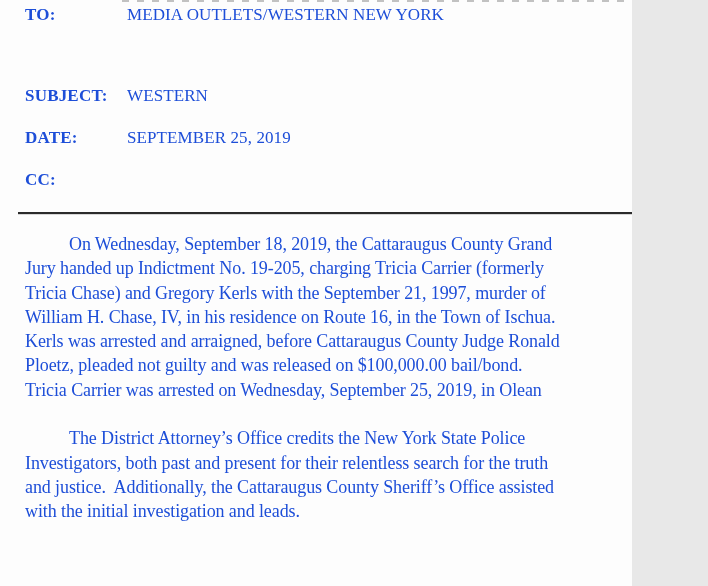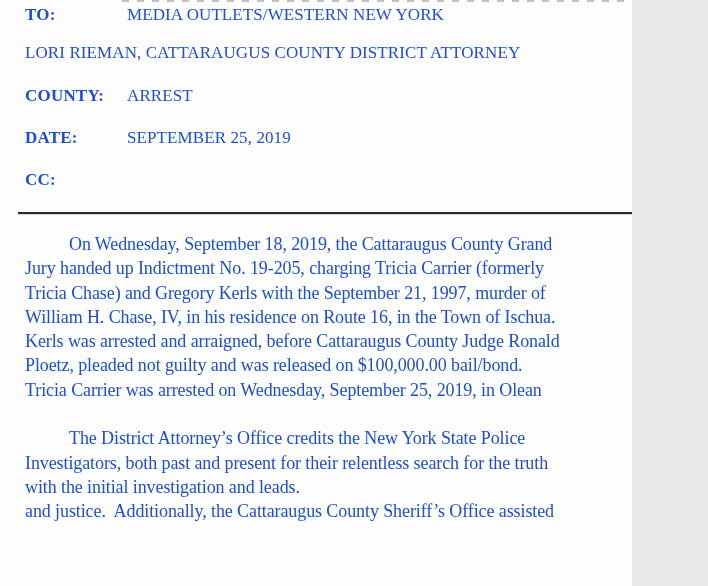--- a/index.html
+++ b/index.html
@@ -72,25 +72,24 @@
 <div class="page">
 
   <div class="scan-artifact"></div>
 
   <div class="memo-header">
     <div class="header-field row-to">
       <span class="field-label">TO:</span>
       <span class="field-value">MEDIA OUTLETS/WESTERN NEW YORK</span>
     </div>
     <div class="header-field row-from">
-      <span class="field-value">LORI RIEMAN, CATTARAUGUS COUNTY DISTRICT ATTORNEY</span>
     </div>
     <div class="header-field row-subject">
-      <span class="field-label">COUNTY:</span>
-      <span class="field-value">ARREST</span>
+      <span class="field-label">SUBJECT:</span>
+      <span class="field-value">WESTERN</span>
     </div>
     <div class="header-field row-date">
       <span class="field-label">DATE:</span>
       <span class="field-value">SEPTEMBER 25, 2019</span>
     </div>
     <div class="header-field row-cc">
       <span class="field-label">CC:</span>
       <span class="field-value"></span>
     </div>
   </div>
@@ -104,18 +103,18 @@
       <div class="body-line">Tricia Chase) and Gregory Kerls with the September 21, 1997, murder of</div>
       <div class="body-line">William H. Chase, IV, in his residence on Route 16, in the Town of Ischua.</div>
       <div class="body-line">Kerls was arrested and arraigned, before Cattaraugus County Judge Ronald</div>
       <div class="body-line">Ploetz, pleaded not guilty and was released on $100,000.00 bail/bond.</div>
       <div class="body-line">Tricia Carrier was arrested on Wednesday, September 25, 2019, in Olean</div>
     </div>
     <div class="para-gap"></div>
     <div>
       <div class="body-line first-line">The District Attorney’s Office credits the New York State Police</div>
       <div class="body-line">Investigators, both past and present for their relentless search for the truth</div>
+      <div class="body-line">and justice.  Additionally, the Cattaraugus County Sheriff’s Office assisted</div>
       <div class="body-line">with the initial investigation and leads.</div>
-      <div class="body-line">and justice.  Additionally, the Cattaraugus County Sheriff’s Office assisted</div>
     </div>
   </div>
 
 </div>
 
 </body></html>

